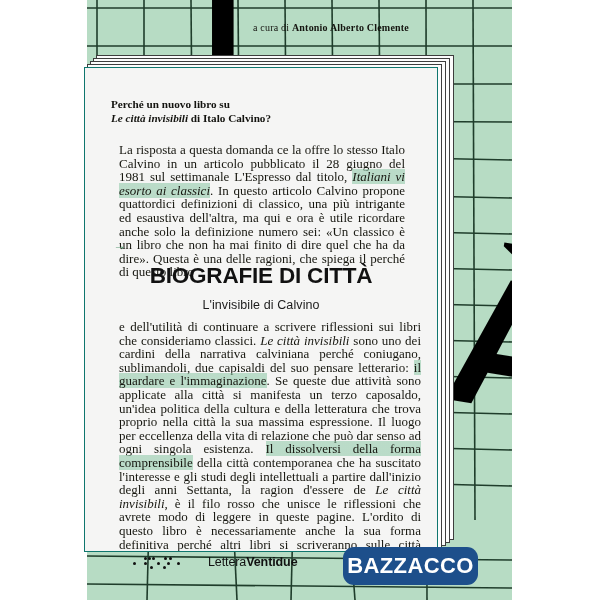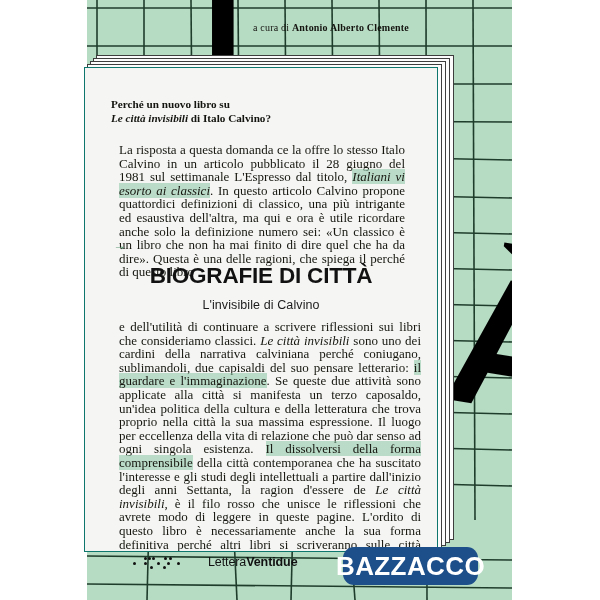--- a/index.html
+++ b/index.html
@@ -218,21 +218,21 @@
     height: 38px;
     background: #1d4f8b;
     border-radius: 11px;
     display: flex;
     align-items: center;
     justify-content: center;
   }
   .badge span {
     font-family: "Liberation Sans", sans-serif;
     font-weight: 700;
-    font-size: 26px;
+    font-size: 22px;
     color: #ffffff;
     letter-spacing: 0.4px;
   }
 </style>
 </head>
 <body>
 
 <div id="cover">
 
   <div class="green-panel">

